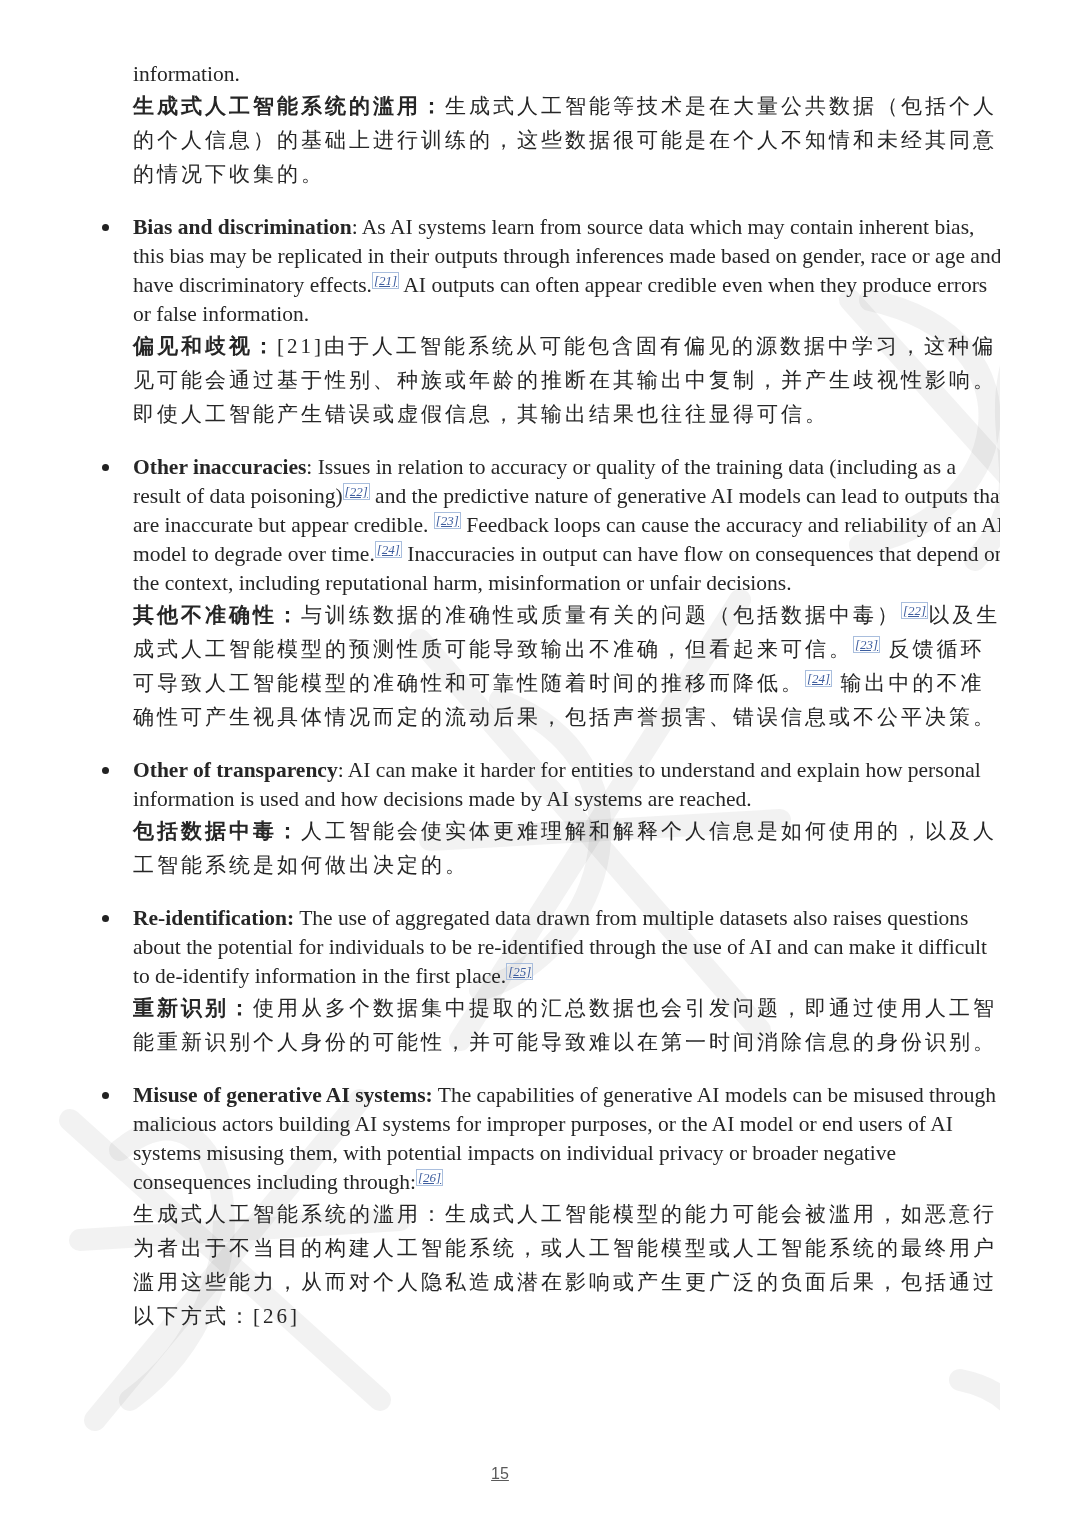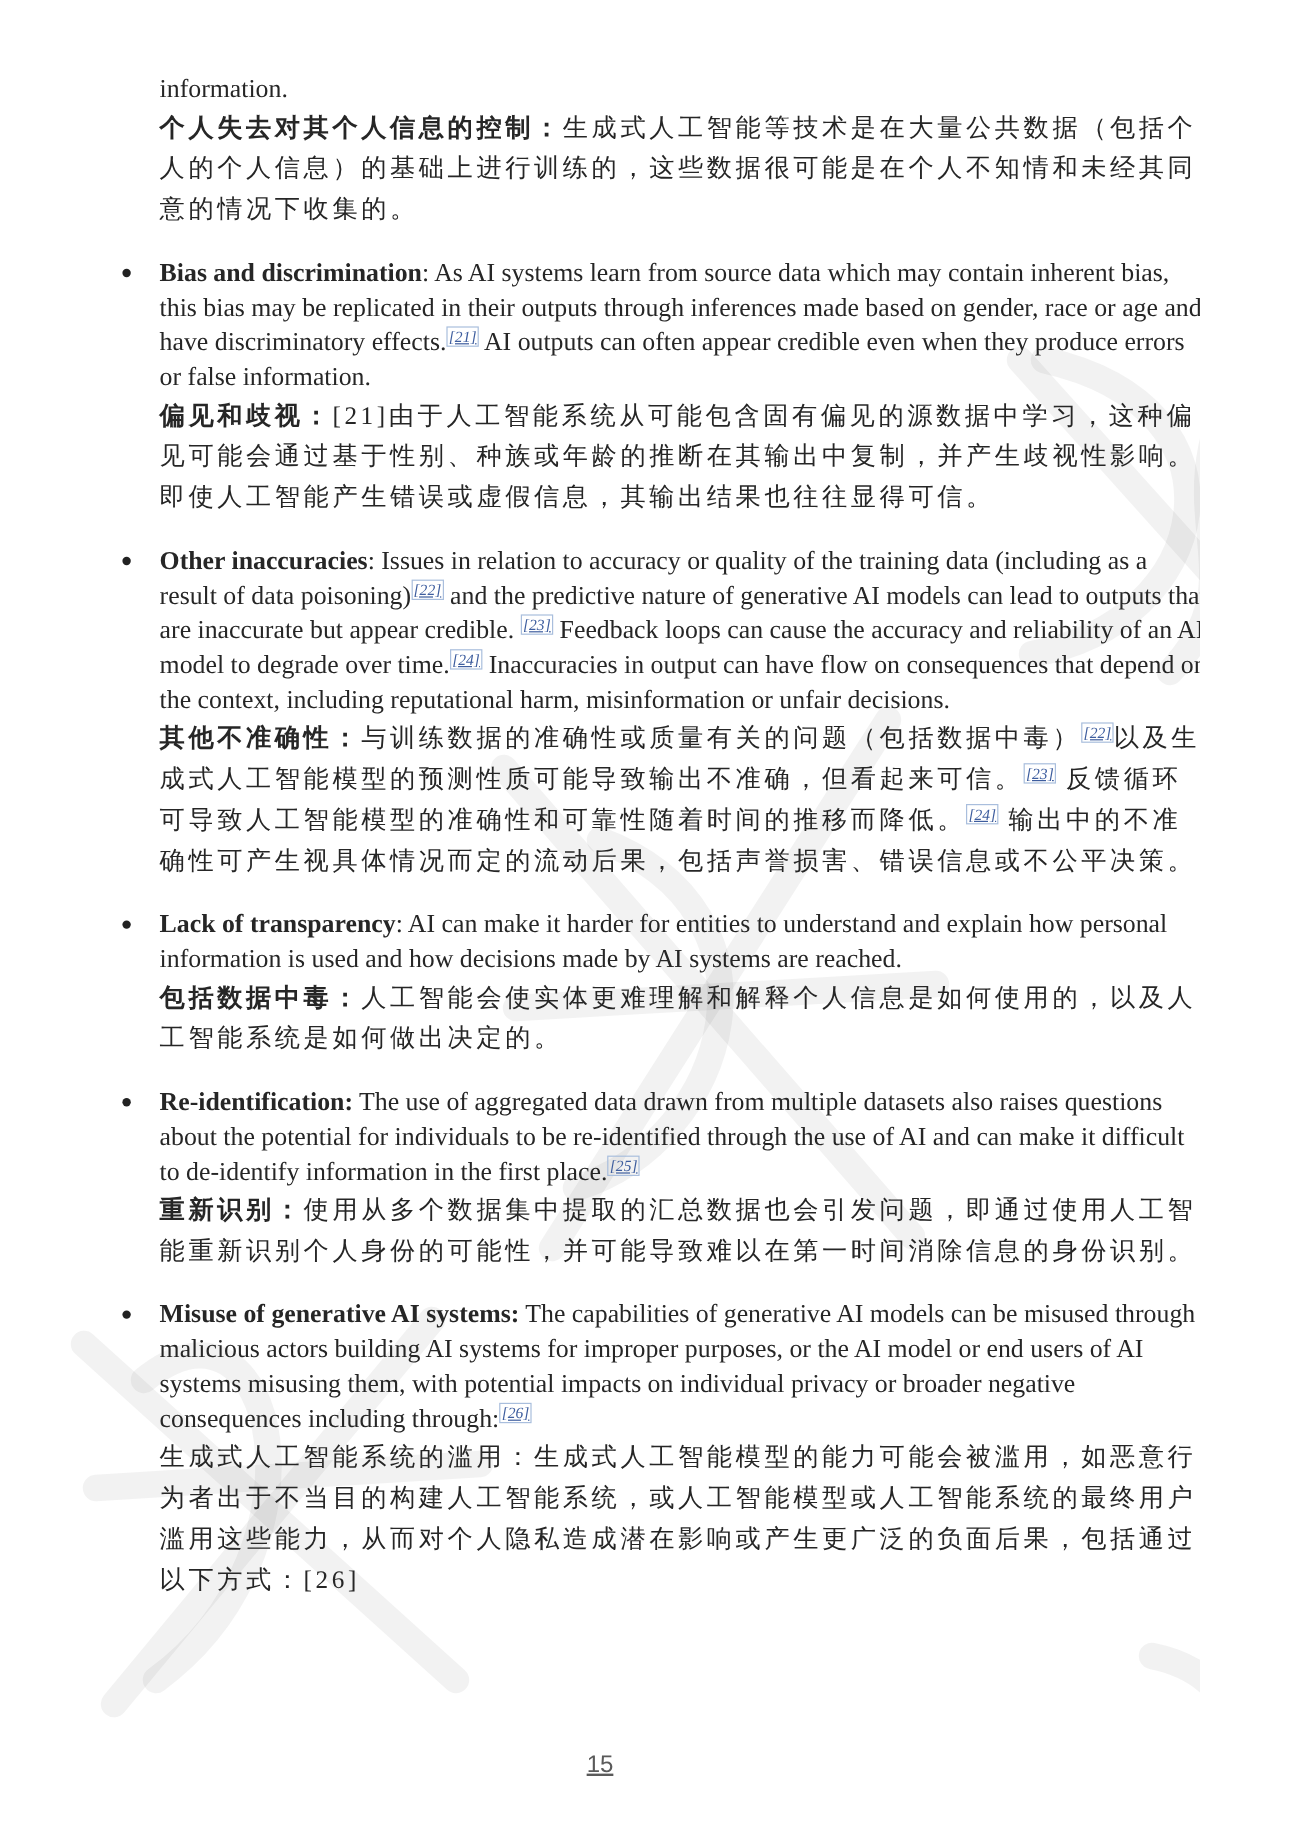--- a/index.html
+++ b/index.html
@@ -68,21 +68,21 @@
     padding:0 1px;
     cursor:pointer;
   }
   .footer{
     position:absolute;
     bottom:44px;
     left:0;
     width:100%;
     text-align:center;
     font-family:"Liberation Sans","DejaVu Sans",sans-serif;
-    font-size:20px;
+    font-size:16px;
     color:var(--page_number,#5a5a5a);
     text-decoration:underline;
   }
 </style>
 </head>
 <body>
 
 <div class="page">
 
   <svg class="watermark" viewBox="0 0 1080 1527" xmlns="http://www.w3.org/2000/svg">
@@ -103,34 +103,34 @@
       <path d="M1055,280 C950,420 1060,470 975,560"></path>
 
       <path d="M1030,650 C1090,730 1040,830 1070,900"></path>
 
       <path d="M960,1380 C1060,1400 1020,1500 1080,1510"></path>
     </g>
   </svg>
 
   <div class="content">
 
-    <p class="para"><span>information.</span><br><strong class="zh">个人失去对其个人信息的控制：</strong><span class="zh">生成式人工智能等技术是在大量公共数据（包括个人的个人信息）的基础上进行训练的，这些数据很可能是在个人不知情和未经其同意的情况下收集的。</span></p>
+    <p class="para"><span>information.</span><br><strong class="zh">生成式人工智能系统的滥用：</strong><span class="zh">生成式人工智能等技术是在大量公共数据（包括个人的个人信息）的基础上进行训练的，这些数据很可能是在个人不知情和未经其同意的情况下收集的。</span></p>
 
     <ul class="bullets">
       <li class="bullet">
         <span class="dot"></span>
         <p class="para"><strong>Bias and discrimination</strong><span>: As AI systems learn from source data which may contain inherent bias, this bias may be replicated in their outputs through inferences made based on gender, race or age and have discriminatory effects.</span><sup class="ref"><a>[21]</a></sup><span> AI outputs can often appear credible even when they produce errors or false information.</span><br><strong class="zh">偏见和歧视：</strong><span class="zh">[21]由于人工智能系统从可能包含固有偏见的源数据中学习，这种偏见可能会通过基于性别、种族或年龄的推断在其输出中复制，并产生歧视性影响。即使人工智能产生错误或虚假信息，其输出结果也往往显得可信。</span></p>
       </li>
       <li class="bullet">
         <span class="dot"></span>
         <p class="para"><strong>Other inaccuracies</strong><span>: Issues in relation to accuracy or quality of the training data (including as a result of data poisoning)</span><sup class="ref"><a>[22]</a></sup><span> and the predictive nature of generative AI models can lead to outputs that are inaccurate but appear credible. </span><sup class="ref"><a>[23]</a></sup><span> Feedback loops can cause the accuracy and reliability of an AI model to degrade over time.</span><sup class="ref"><a>[24]</a></sup><span> Inaccuracies in output can have flow on consequences that depend on the context, including reputational harm, misinformation or unfair decisions.</span><br><strong class="zh">其他不准确性：</strong><span class="zh">与训练数据的准确性或质量有关的问题（包括数据中毒）</span><sup class="ref"><a>[22]</a></sup><span class="zh">以及生成式人工智能模型的预测性质可能导致输出不准确，但看起来可信。</span><sup class="ref"><a>[23]</a></sup><span class="zh"> 反馈循环可导致人工智能模型的准确性和可靠性随着时间的推移而降低。</span><sup class="ref"><a>[24]</a></sup><span class="zh"> 输出中的不准确性可产生视具体情况而定的流动后果，包括声誉损害、错误信息或不公平决策。</span></p>
       </li>
       <li class="bullet">
         <span class="dot"></span>
-        <p class="para"><strong>Lack of transparency</strong><span>: AI can make it harder for entities to understand and explain how personal information is used and how decisions made by AI systems are reached.</span><br><strong class="zh">包括数据中毒：</strong><span class="zh">人工智能会使实体更难理解和解释个人信息是如何使用的，以及人工智能系统是如何做出决定的。</span></p>
+        <p class="para"><strong>Other of transparency</strong><span>: AI can make it harder for entities to understand and explain how personal information is used and how decisions made by AI systems are reached.</span><br><strong class="zh">包括数据中毒：</strong><span class="zh">人工智能会使实体更难理解和解释个人信息是如何使用的，以及人工智能系统是如何做出决定的。</span></p>
       </li>
       <li class="bullet">
         <span class="dot"></span>
         <p class="para"><strong>Re-identification:</strong><span> The use of aggregated data drawn from multiple datasets also raises questions about the potential for individuals to be re-identified through the use of AI and can make it difficult to de-identify information in the first place.</span><sup class="ref"><a>[25]</a></sup><br><strong class="zh">重新识别：</strong><span class="zh">使用从多个数据集中提取的汇总数据也会引发问题，即通过使用人工智能重新识别个人身份的可能性，并可能导致难以在第一时间消除信息的身份识别。</span></p>
       </li>
       <li class="bullet">
         <span class="dot"></span>
         <p class="para"><strong>Misuse of generative AI systems:</strong><span> The capabilities of generative AI models can be misused through malicious actors building AI systems for improper purposes, or the AI model or end users of AI systems misusing them, with potential impacts on individual privacy or broader negative consequences including through:</span><sup class="ref"><a>[26]</a></sup><br><span class="zh">生成式人工智能系统的滥用：生成式人工智能模型的能力可能会被滥用，如恶意行为者出于不当目的构建人工智能系统，或人工智能模型或人工智能系统的最终用户滥用这些能力，从而对个人隐私造成潜在影响或产生更广泛的负面后果，包括通过以下方式：[26]</span></p>
       </li>
     </ul>

